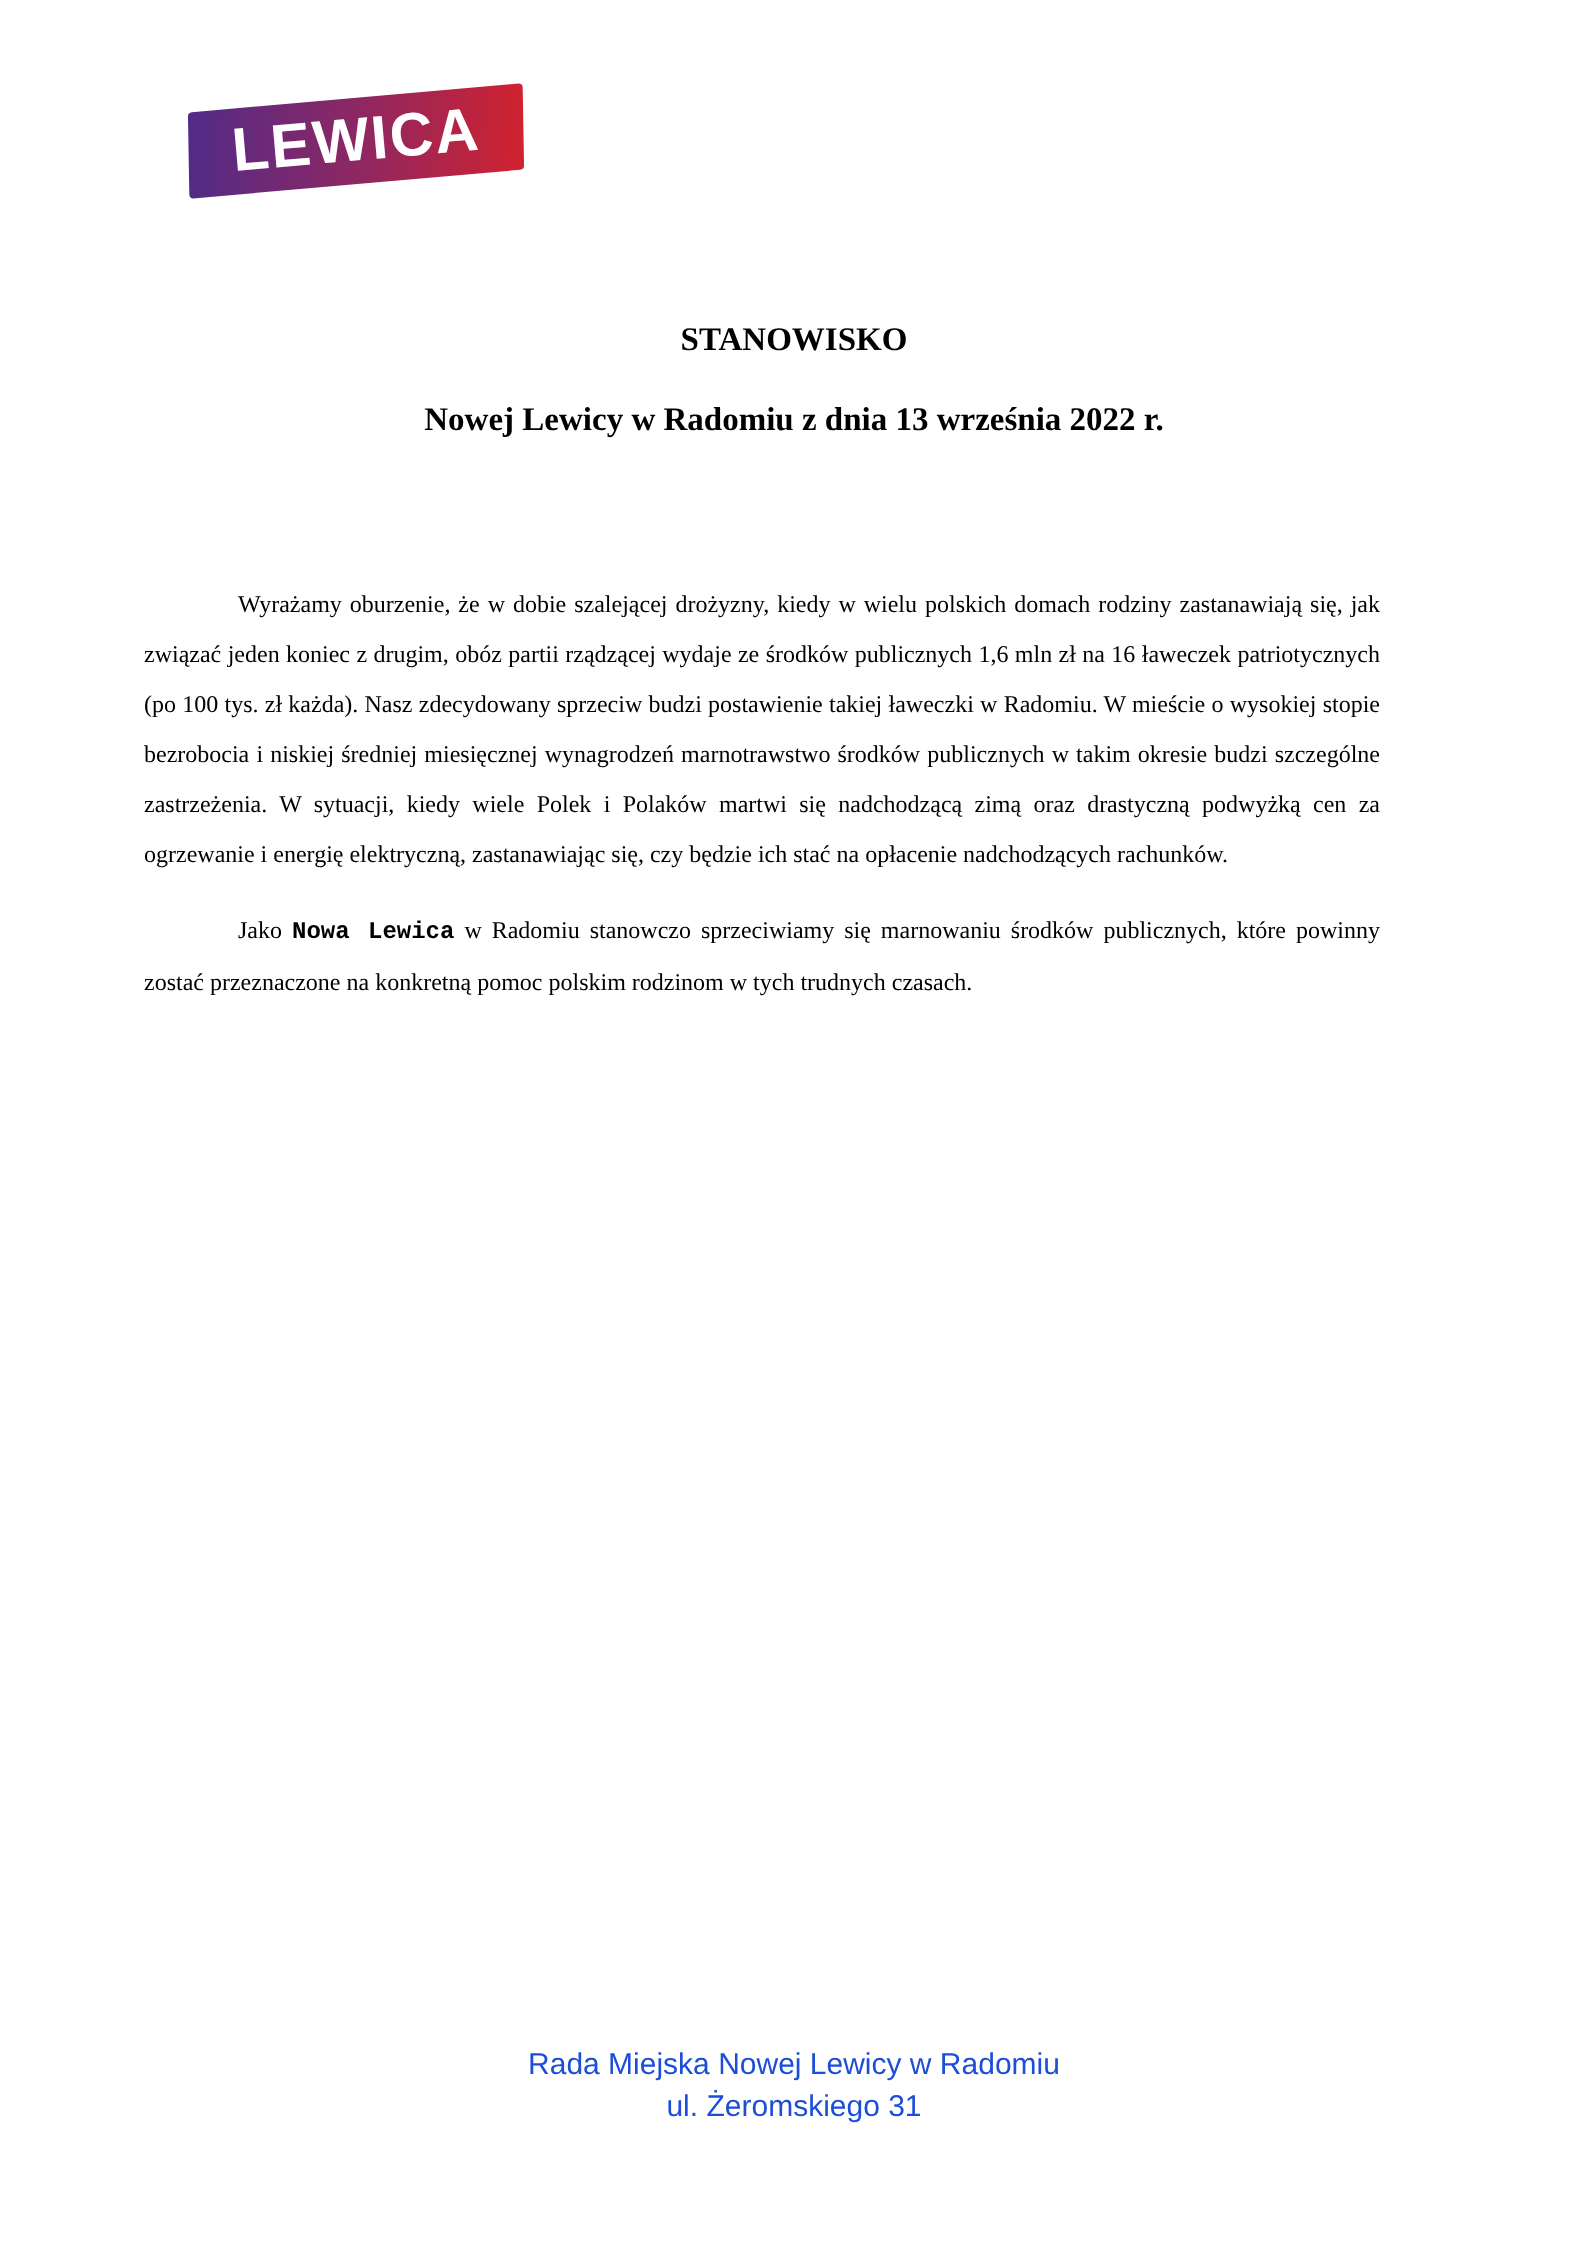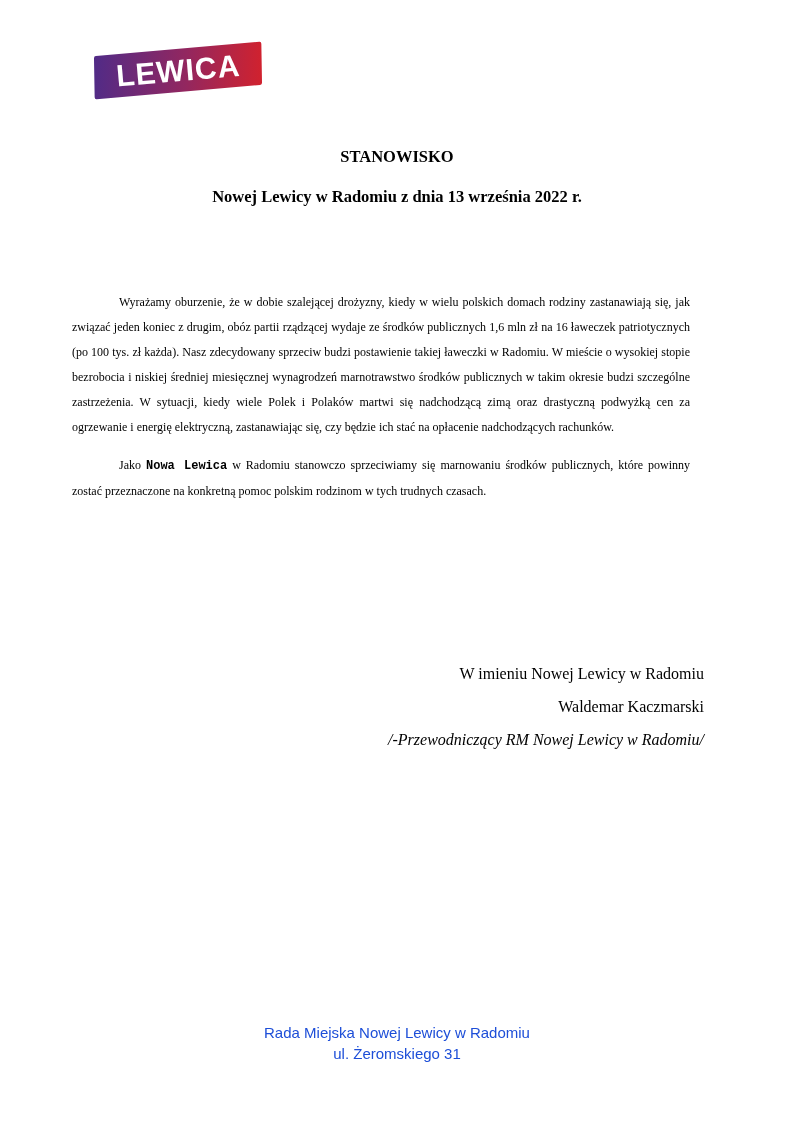--- a/index.html
+++ b/index.html
@@ -38,21 +38,21 @@
     white-space: nowrap;
   }
   
   .title-block {
     position: absolute;
     top: 148px; left: 0; width: 100%;
     text-align: center;
     font-weight: bold;
     font-size: 16.5px;
   }
-  .title-block p { margin: 0 0 23px 0; line-height: 17px; text-align: center; }
+  .title-block p { margin: 13px 0 23px 0; line-height: 17px; text-align: center; }
   
   .body-block {
     position: absolute;
     left: 72px; top: 290px;
     width: 618px;
     text-align: justify;
     font-size: 12px;
     line-height: 25px;
   }
   .para { text-indent: 47px; margin: 0 0 13px 0; }
@@ -92,24 +92,19 @@
     <p>Nowej Lewicy w Radomiu z dnia 13 września 2022 r.</p>
   </div>
 
   <div class="body-block">
     <p class="para">Wyrażamy oburzenie, że w dobie szalejącej drożyzny, kiedy w wielu polskich domach rodziny zastanawiają się, jak związać jeden koniec z drugim, obóz partii rządzącej wydaje ze środków publicznych 1,6 mln zł na 16 ławeczek patriotycznych (po 100 tys. zł każda). Nasz zdecydowany sprzeciw budzi postawienie takiej ławeczki w Radomiu. W mieście o wysokiej stopie bezrobocia i niskiej średniej miesięcznej wynagrodzeń marnotrawstwo środków publicznych w takim okresie budzi szczególne zastrzeżenia. W sytuacji, kiedy wiele Polek i Polaków martwi się nadchodzącą zimą oraz drastyczną podwyżką cen za ogrzewanie i energię elektryczną, zastanawiając się, czy będzie ich stać na opłacenie nadchodzących rachunków.</p>
     <p class="para">
       <span>Jako </span><strong>Nowa Lewica</strong><span> w Radomiu stanowczo sprzeciwiamy się marnowaniu środków publicznych, które powinny zostać przeznaczone na konkretną pomoc polskim rodzinom w tych trudnych czasach.</span>
     </p>
   </div>
 
-  <div class="signature-block">
-    <p>W imieniu Nowej Lewicy w Radomiu</p>
-    <p>Waldemar Kaczmarski</p>
-    <p class="sig-italic">/-Przewodniczący RM Nowej Lewicy w Radomiu/</p>
-  </div>
 
   <div class="footer-block">
     <p>Rada Miejska Nowej Lewicy w Radomiu</p>
     <p>ul. Żeromskiego 31</p>
   </div>
 
 </div>
 
 </body></html>

